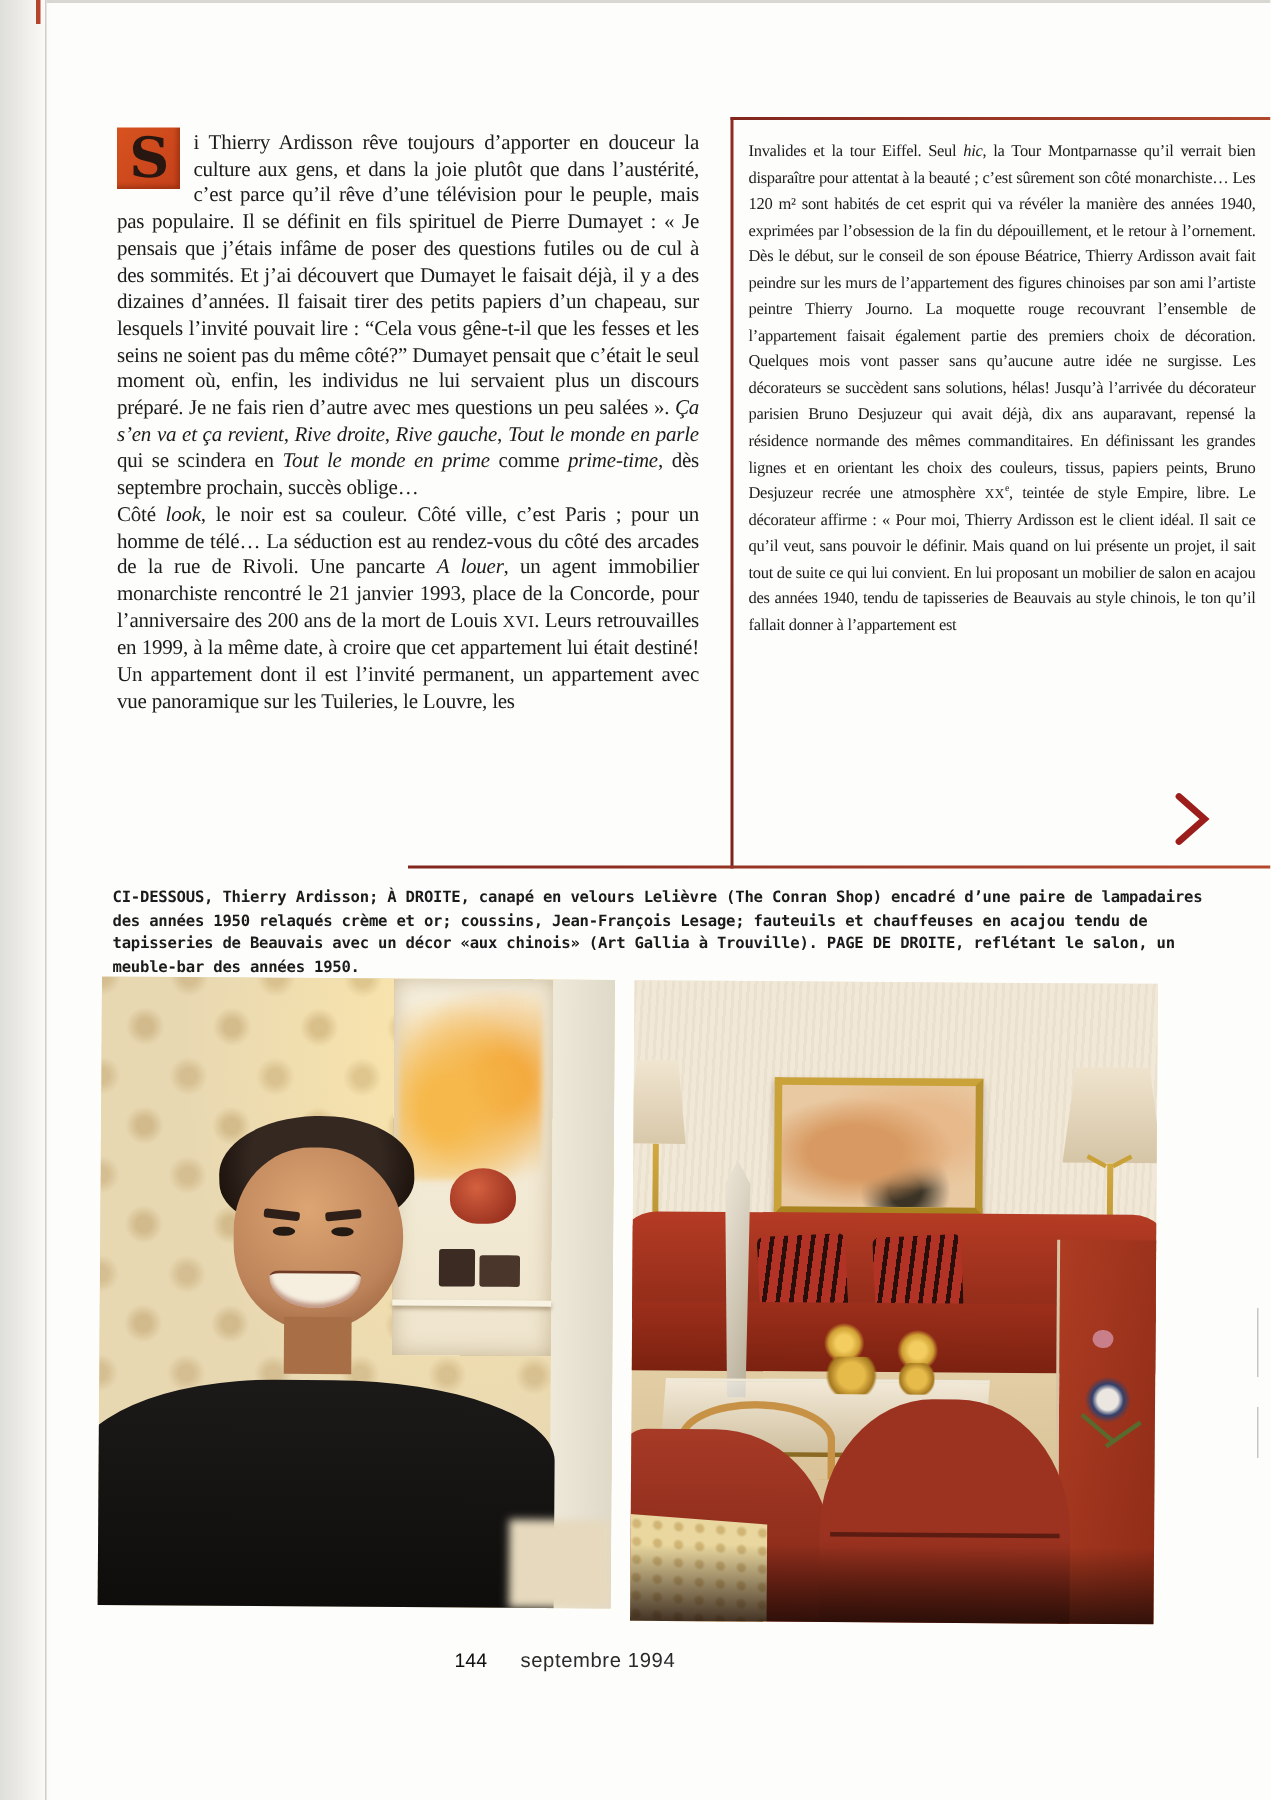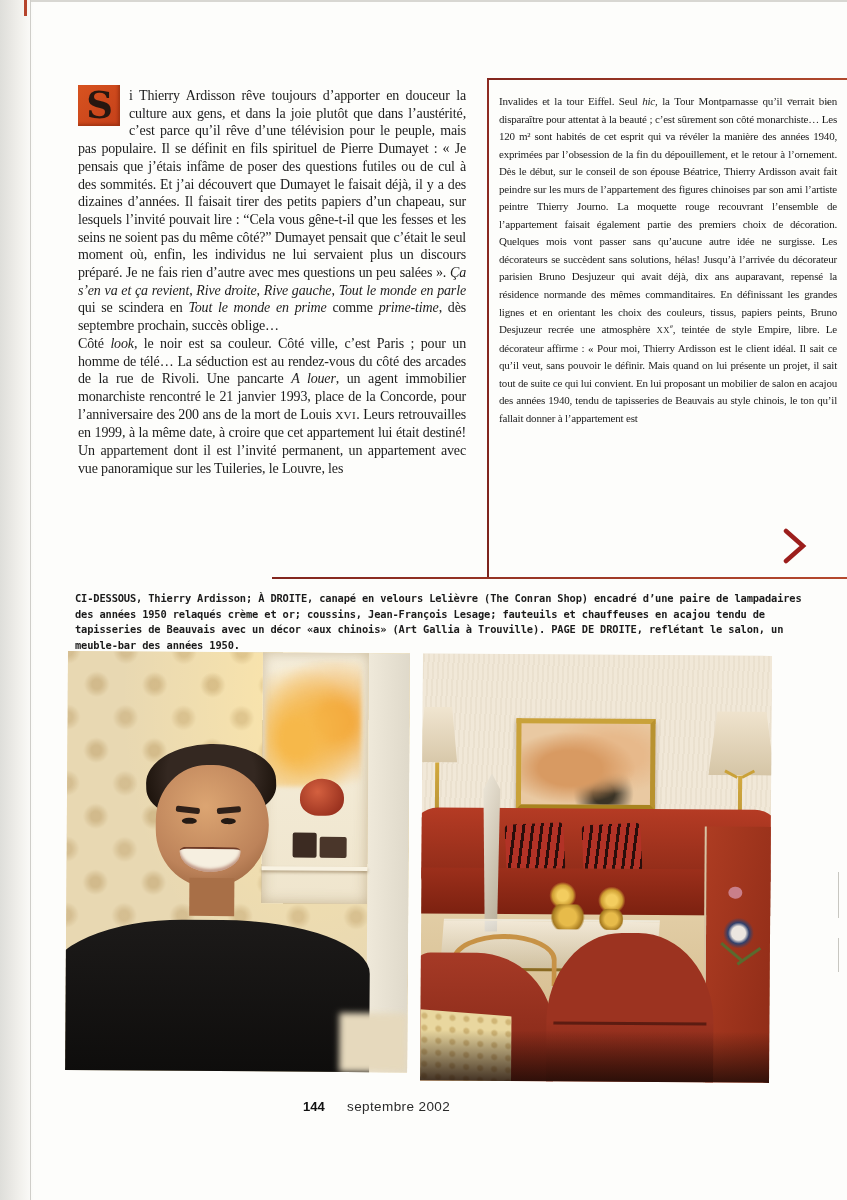--- a/index.html
+++ b/index.html
@@ -160,21 +160,21 @@
   .rp-carpet{left:-1%;top:84%;width:27%;height:18%;transform:skewY(4deg);
     background-color:#e9d79f;
     background-image:radial-gradient(circle, rgba(170,130,55,.4) 0 2px, rgba(0,0,0,0) 4px);
     background-size:14px 12px;}
   .rp-dark{left:0;top:88%;width:100%;height:12%;
     background:linear-gradient(rgba(26,10,6,0),rgba(26,10,6,.8));}
 
   
   .footer{position:absolute;left:0;top:1099px;width:847px;height:24px;
     font-family:"Liberation Sans",sans-serif;}
-  .footer .num{position:absolute;left:303px;font-size:13px;font-weight:bold;color:#111;}
+  .footer .num{position:absolute;left:303px;font-size:13px;font-weight:normal;color:#111;}
   .footer .issue{position:absolute;left:347px;font-size:13.5px;letter-spacing:.4px;color:#2a2a2a;}
 </style>
 </head>
 <body>
 
 <div class="scan-left"></div>
 <div class="scan-left-line"></div>
 <div class="scan-top"></div>
 <div class="corner-tick"></div>
 <div class="speck s1"></div>
@@ -266,14 +266,14 @@
     <div class="ph rp-chairR"></div>
     <div class="ph rp-seam"></div>
     <div class="ph rp-carpet"></div>
     <div class="ph rp-dark"></div>
   </div>
 
 </div>
 
 <div class="footer">
   <span class="num">144</span>
-  <span class="issue">septembre 2002</span>
+  <span class="issue">septembre 1994</span>
 </div>
 
 </body></html>

